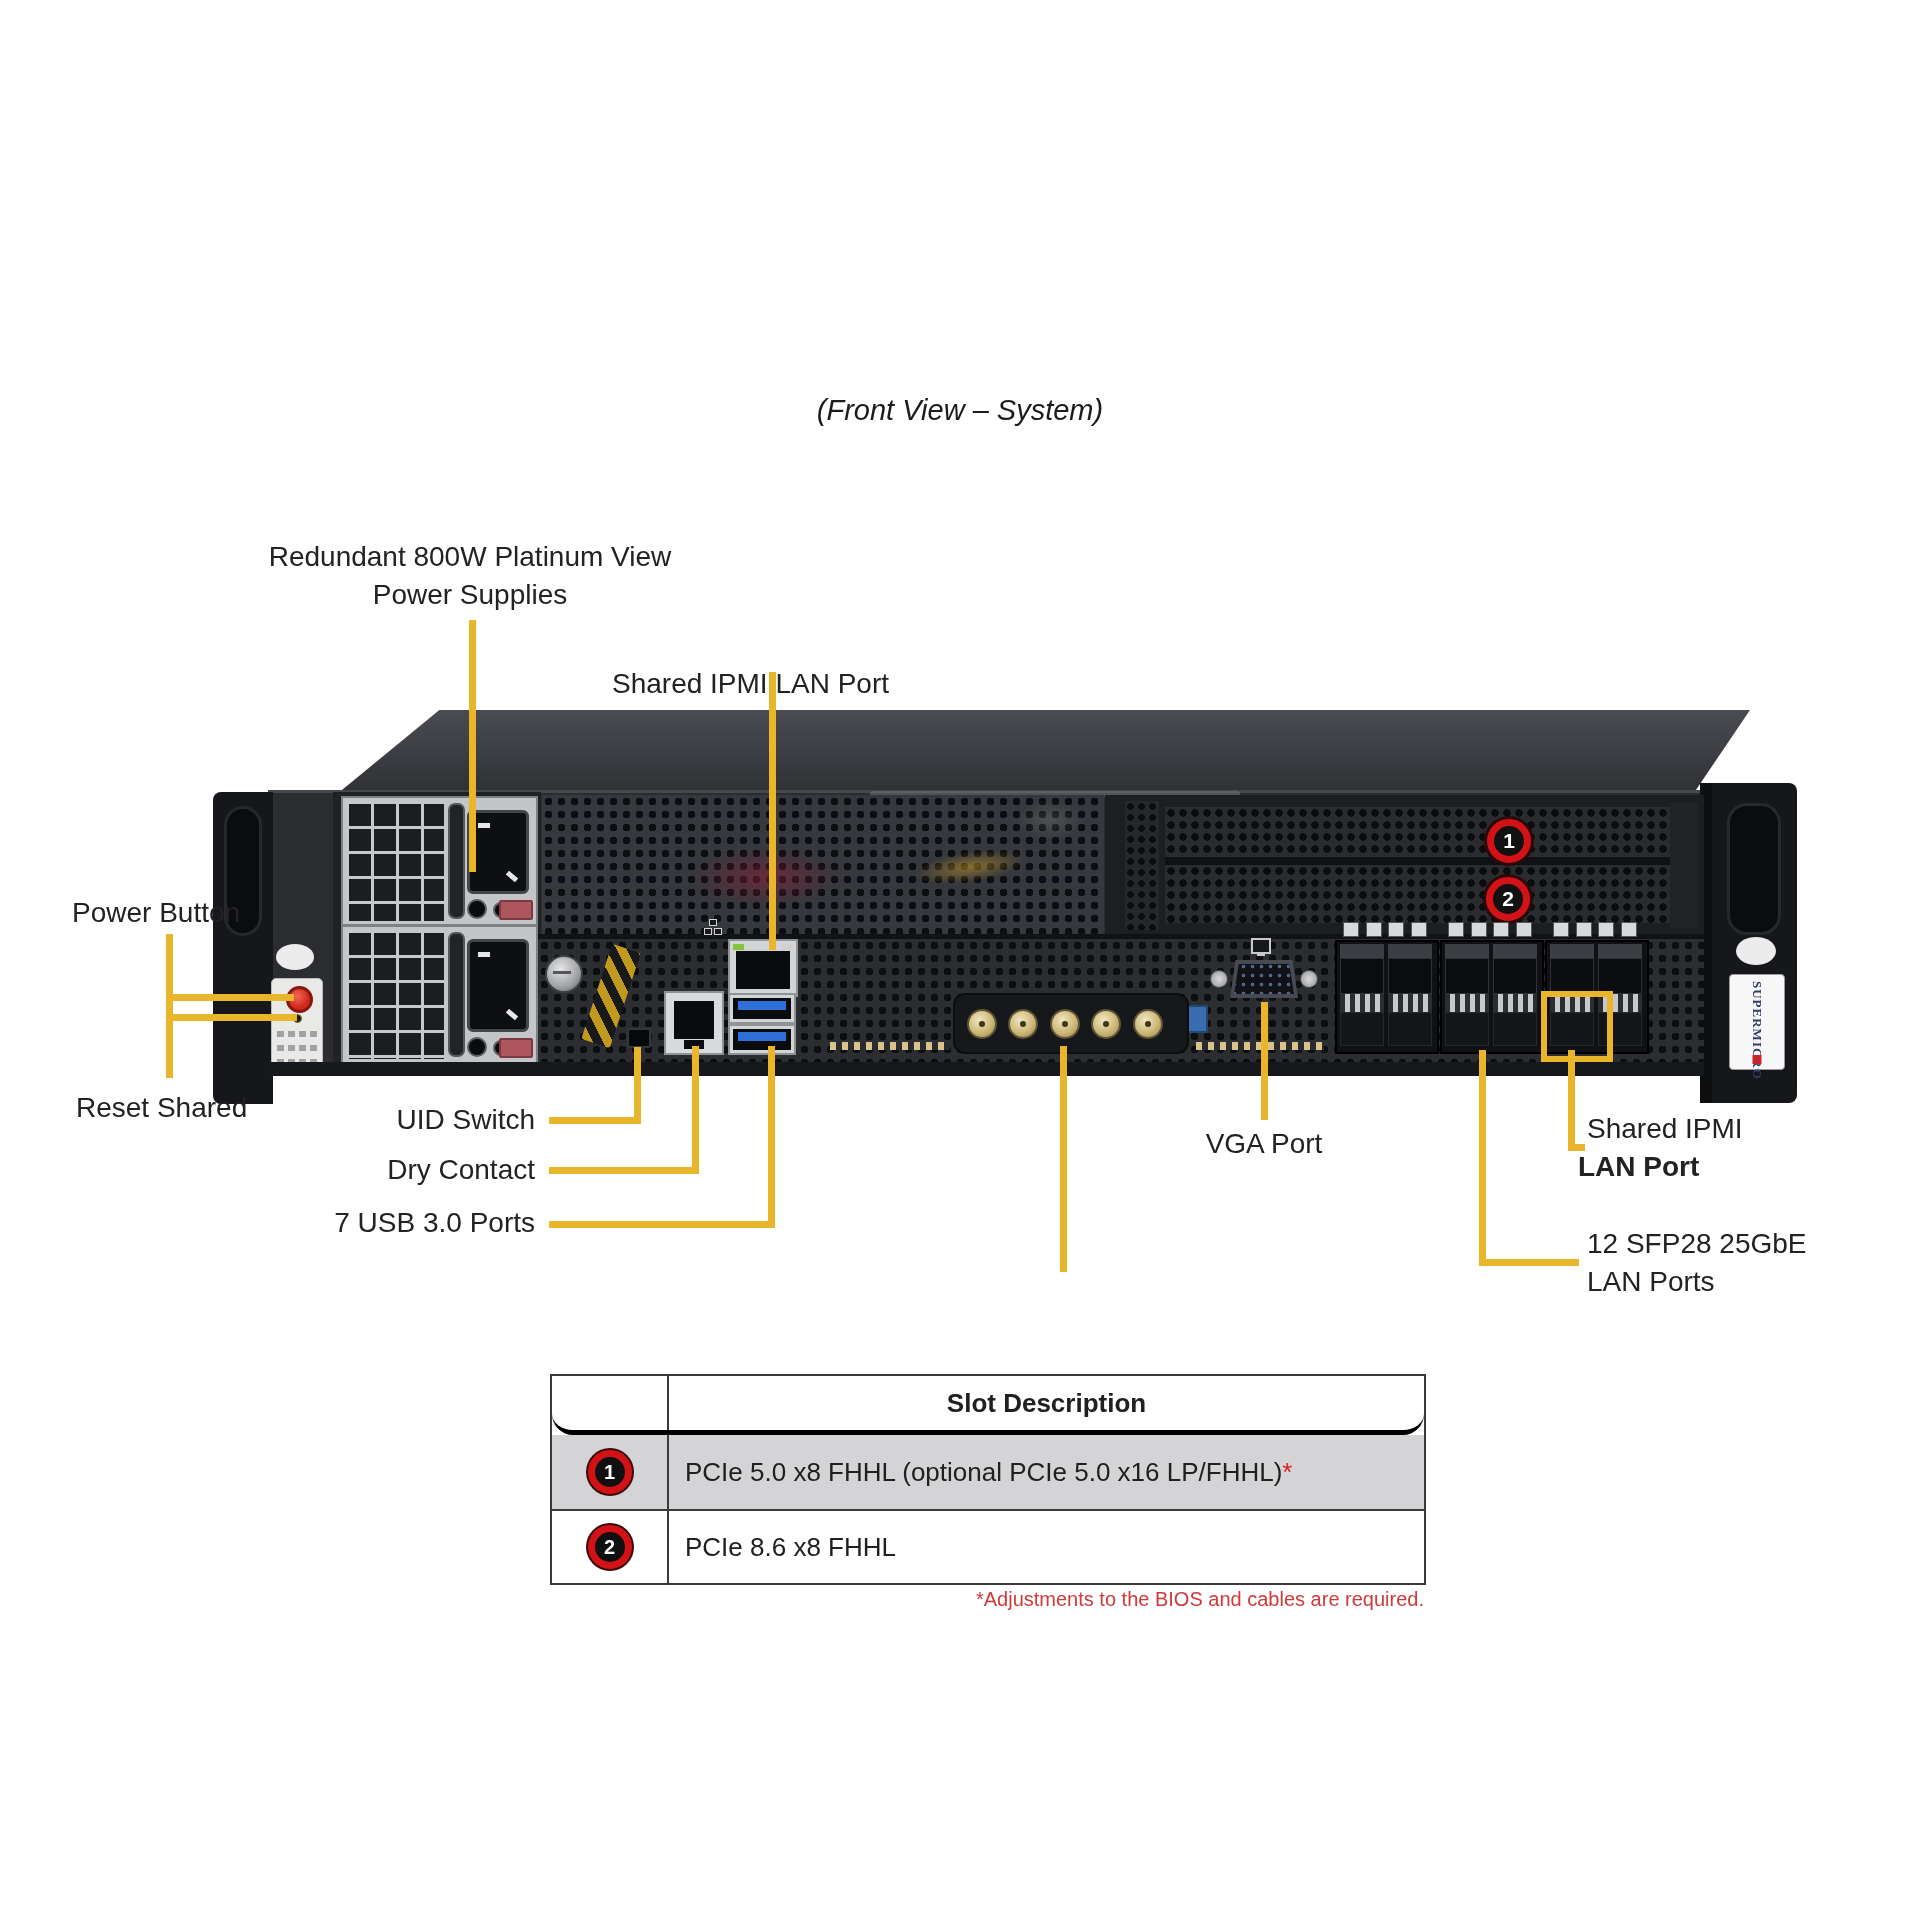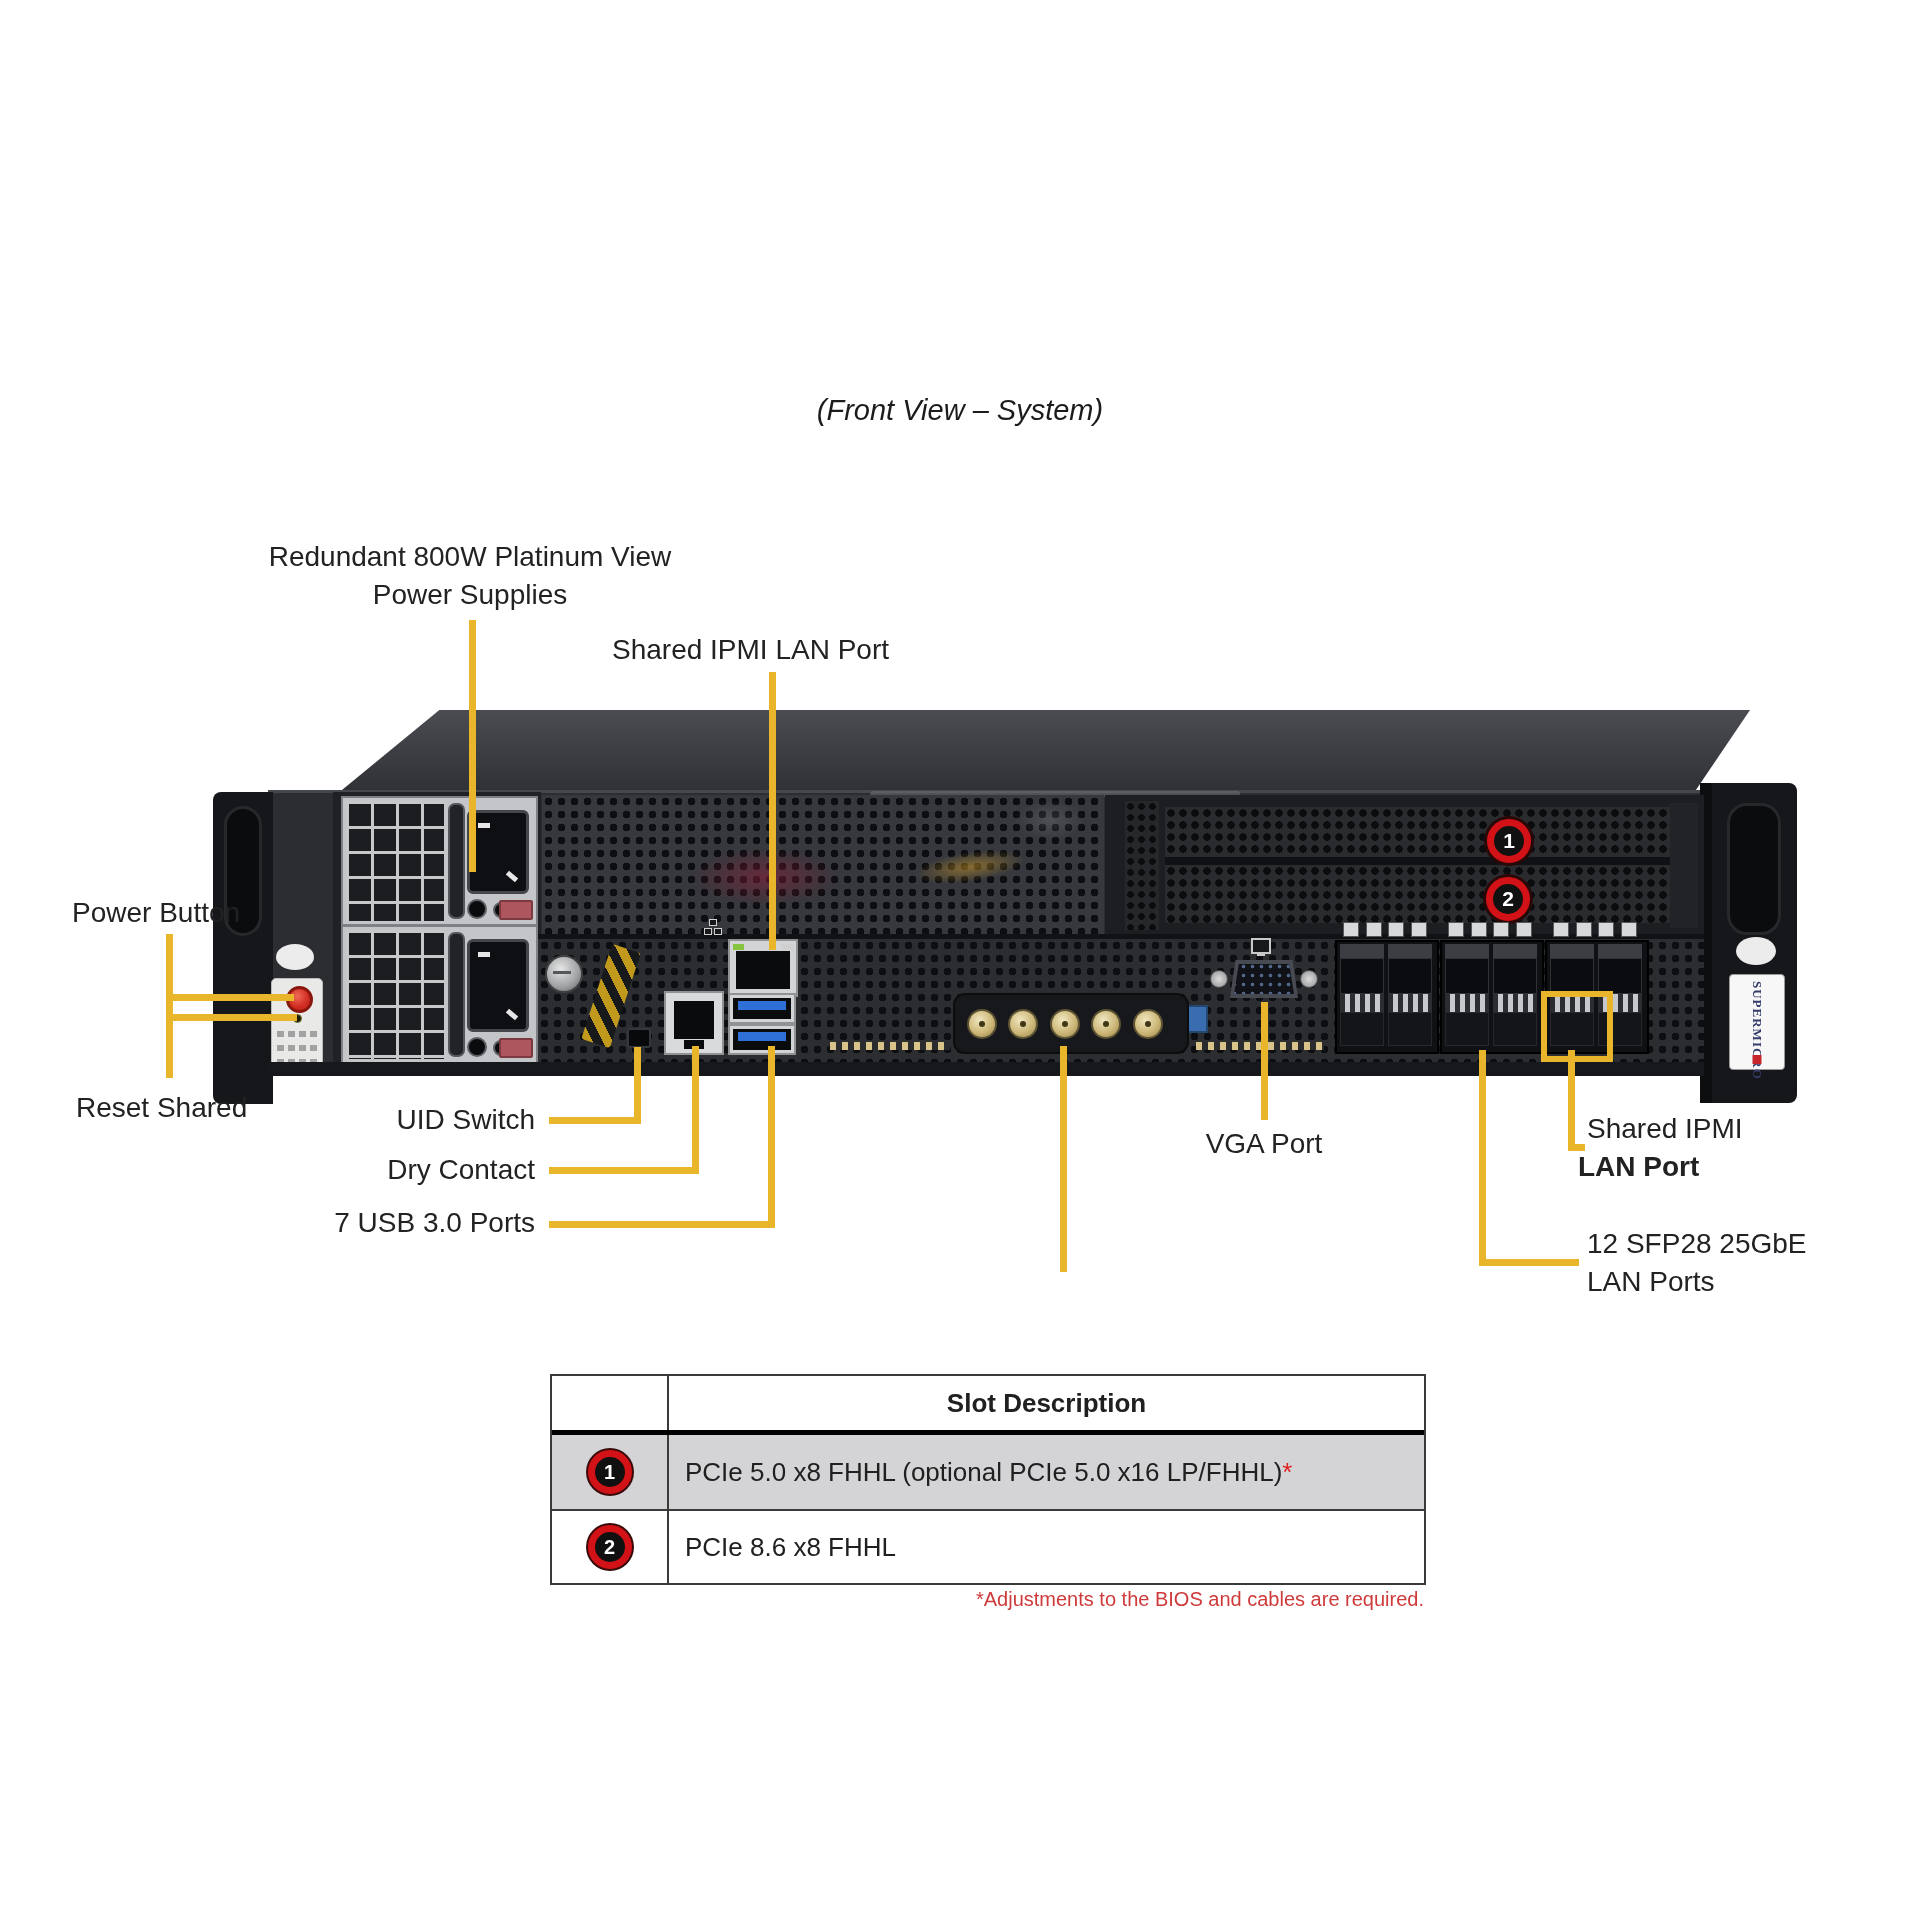--- a/index.html
+++ b/index.html
@@ -106,21 +106,21 @@
   .sfp .col{position:absolute;top:2px;width:44px;height:102px;}
   .sfp .col.c1{left:3px;} .sfp .col.c2{left:51px;}
   .sfp .lip{position:absolute;left:0;top:0;width:100%;height:14px;background:#3c3e43;}
   .sfp .op{position:absolute;left:0;top:14px;width:100%;height:36px;background:#0b0c0f;border:1px solid #2f3135;box-sizing:border-box;}
   .sfp .band{position:absolute;left:0;top:50px;width:100%;height:18px;
              background:repeating-linear-gradient(90deg,#2b2d30 0 5px,#c6c8cb 5px 10px);}
   .sfp .low{position:absolute;left:0;top:68px;width:100%;height:34px;background:#141519;border:1px solid #26282c;box-sizing:border-box;}
   
   .tbl{position:absolute;left:550px;top:1374px;width:872px;border:2px solid #3a3a3a;background:#fff;}
   .trow{display:flex;align-items:center;}
-  .thead{height:54px;border-bottom:5px solid #000;}
+  .thead{height:54px;border-bottom:5px solid #000;border-radius:21px;}
   .tc1{width:115px;align-self:stretch;border-right:2px solid #3a3a3a;display:flex;align-items:center;justify-content:center;}
   .tc2{flex:1;padding-left:16px;font-size:26px;}
   .thead .tc2{padding-left:0;text-align:center;font-weight:bold;}
   .r1{height:74px;background:#d4d4d6;border-bottom:2px solid #3a3a3a;}
   .r2{height:72px;background:#fff;}
   .badge{width:30px;height:30px;border-radius:50%;background:#101010;border:7px solid var(--badge,#D21217);
          box-shadow:0 0 0 2px #3a0a0a;color:#fff;font-size:20px;font-weight:bold;
          display:flex;align-items:center;justify-content:center;}
   .ast{color:#e02020;}
   .footnote{position:absolute;right:496px;top:1588px;font-size:20px;color:var(--footnote,#CF3A3A);white-space:nowrap;}
@@ -316,21 +316,21 @@
   </div>
 
   <div class="bottomlip"></div>
 
   <div class="lbl lbl2 ctr" style="left:230px;top:538px;width:480px;">
     <div>Redundant 800W Platinum View</div>
     <div>Power Supplies</div>
   </div>
   <div class="ln" style="left:469px;top:620px;width:7px;height:252px;"></div>
 
-  <div class="lbl" style="left:612px;top:634px;">Shared IPMI LAN Port</div>
+  <div class="lbl" style="left:612px;top:668px;">Shared IPMI LAN Port</div>
   <div class="ln" style="left:769px;top:672px;width:7px;height:278px;"></div>
 
   <div class="lbl" style="left:72px;top:897px;">Power Button</div>
   <div class="lbl" style="left:76px;top:1092px;">Reset Shared</div>
   <div class="ln" style="left:166px;top:934px;width:7px;height:144px;"></div>
   <div class="ln" style="left:166px;top:994px;width:128px;height:7px;"></div>
   <div class="ln" style="left:166px;top:1014px;width:131px;height:7px;"></div>
 
   <div class="lbl rgt" style="left:300px;top:1104px;width:235px;">UID Switch</div>
   <div class="ln" style="left:549px;top:1117px;width:92px;height:7px;"></div>

